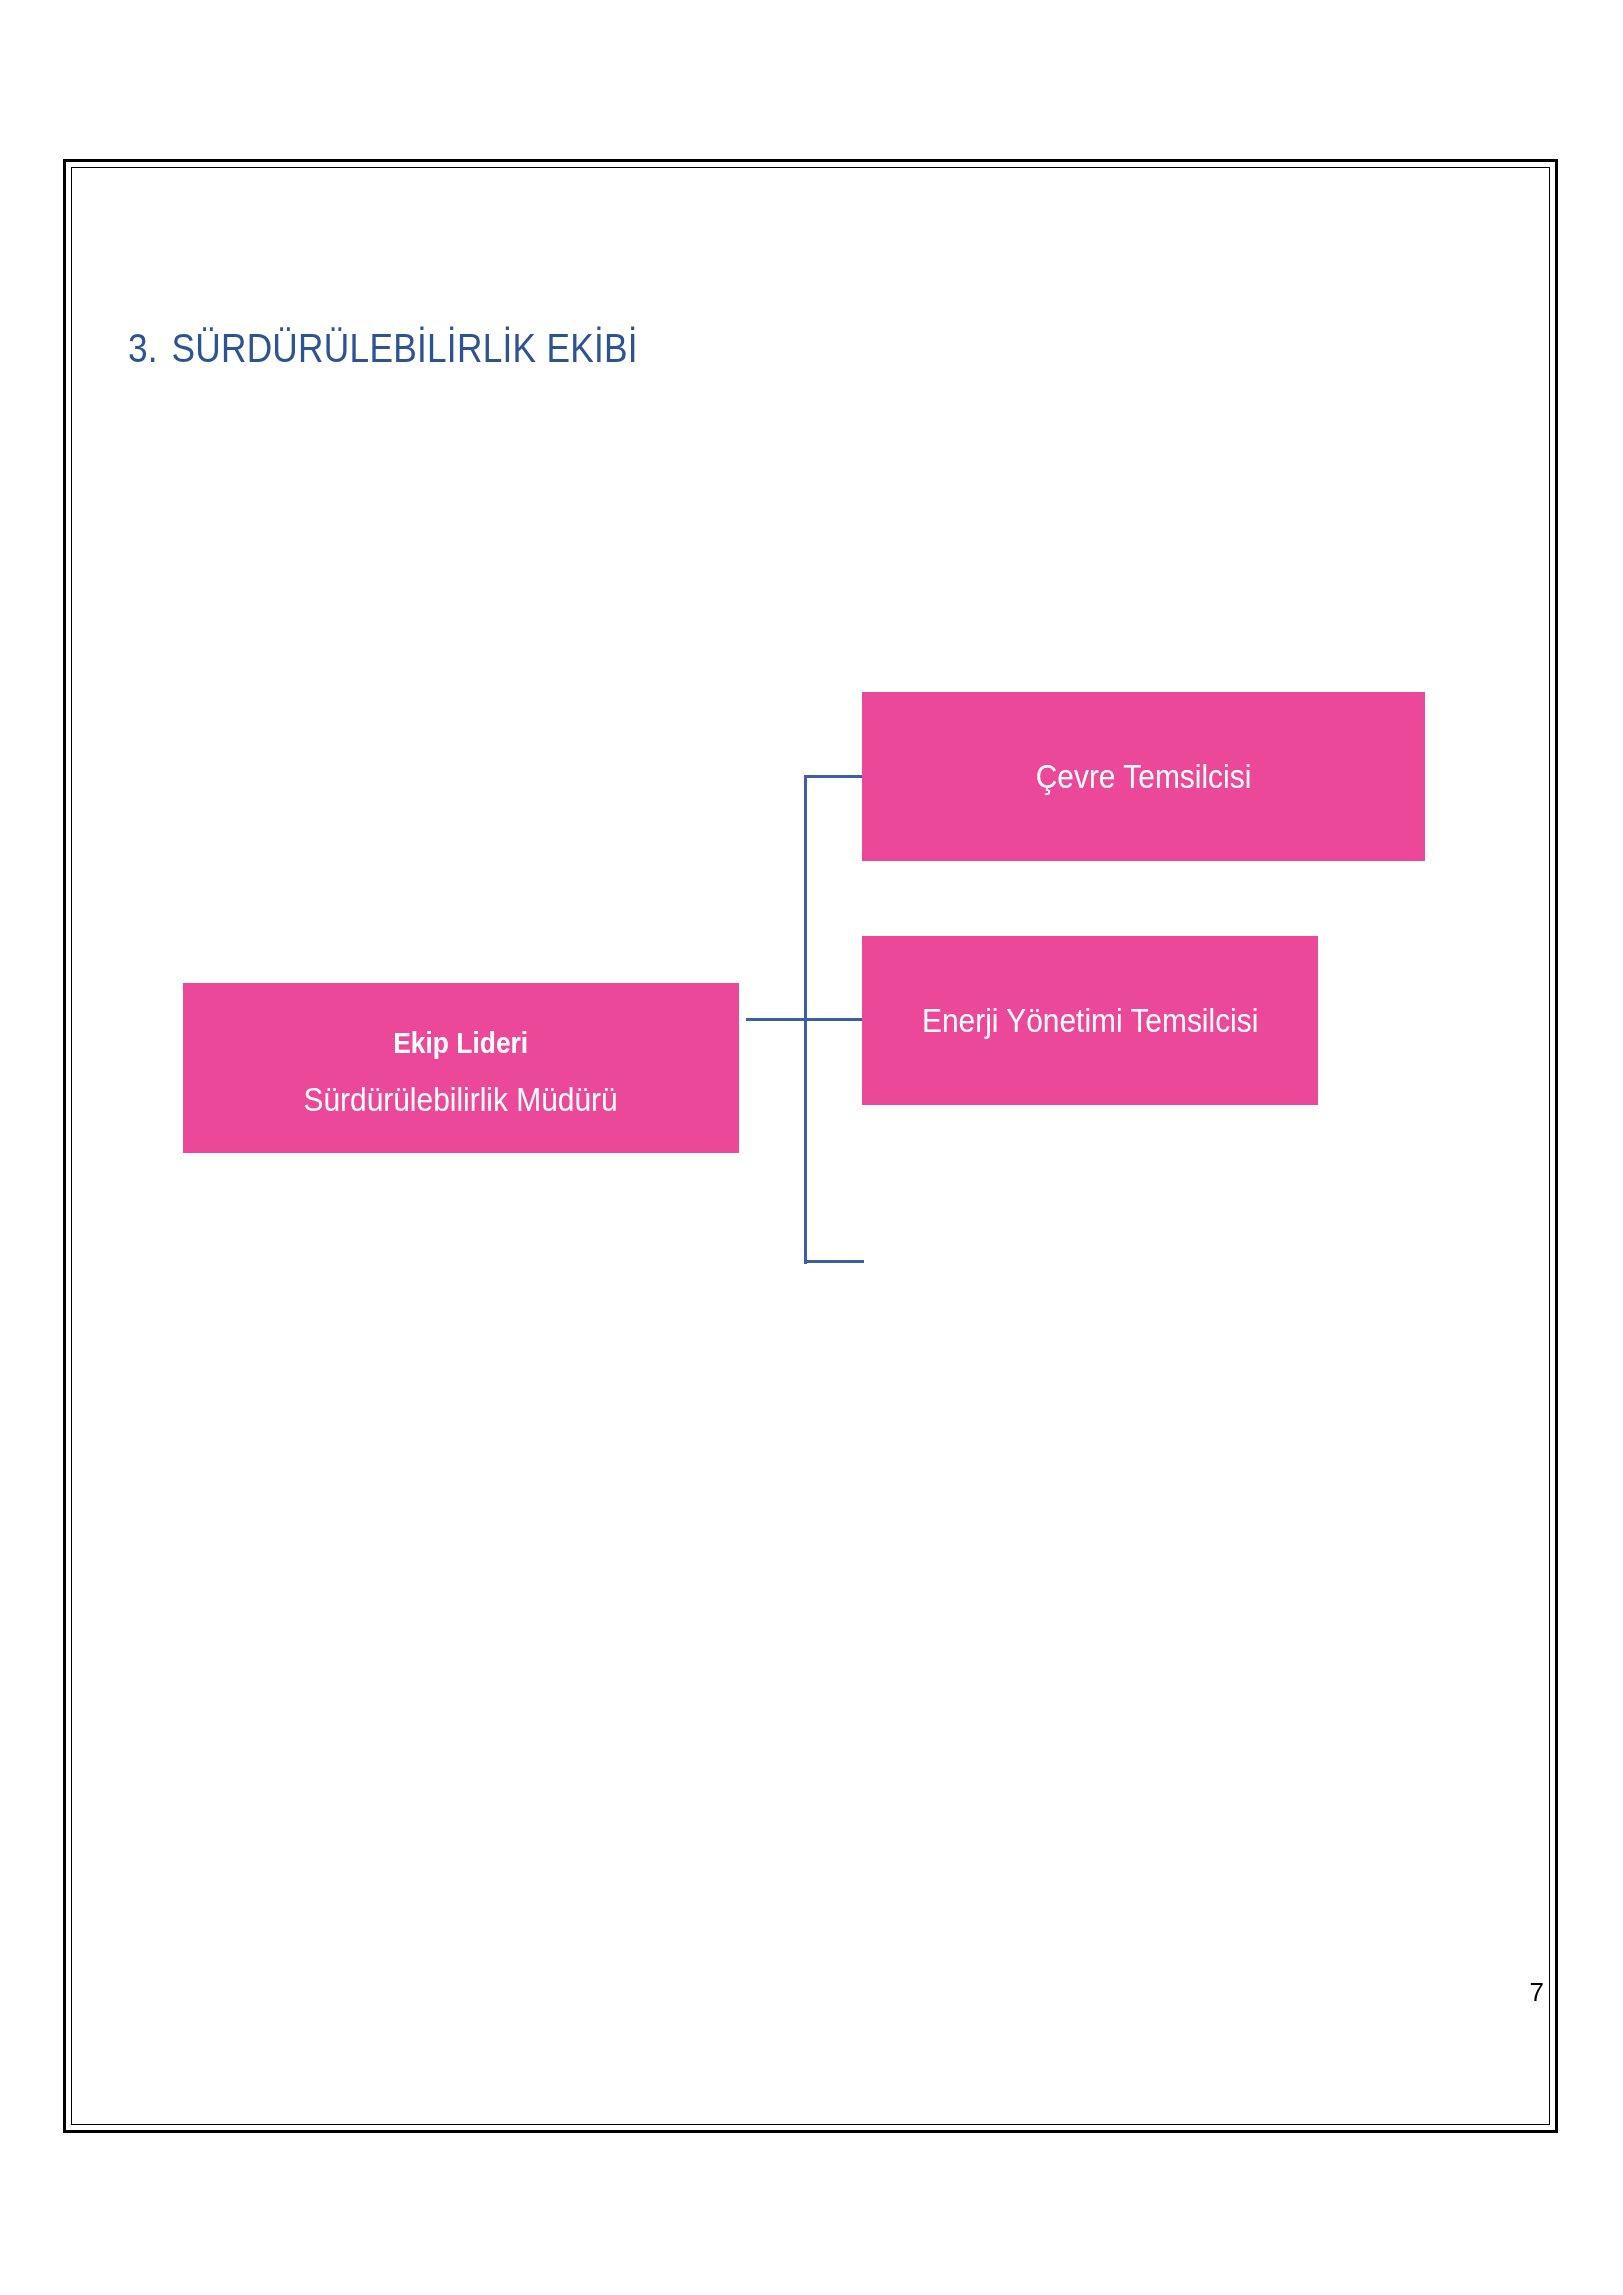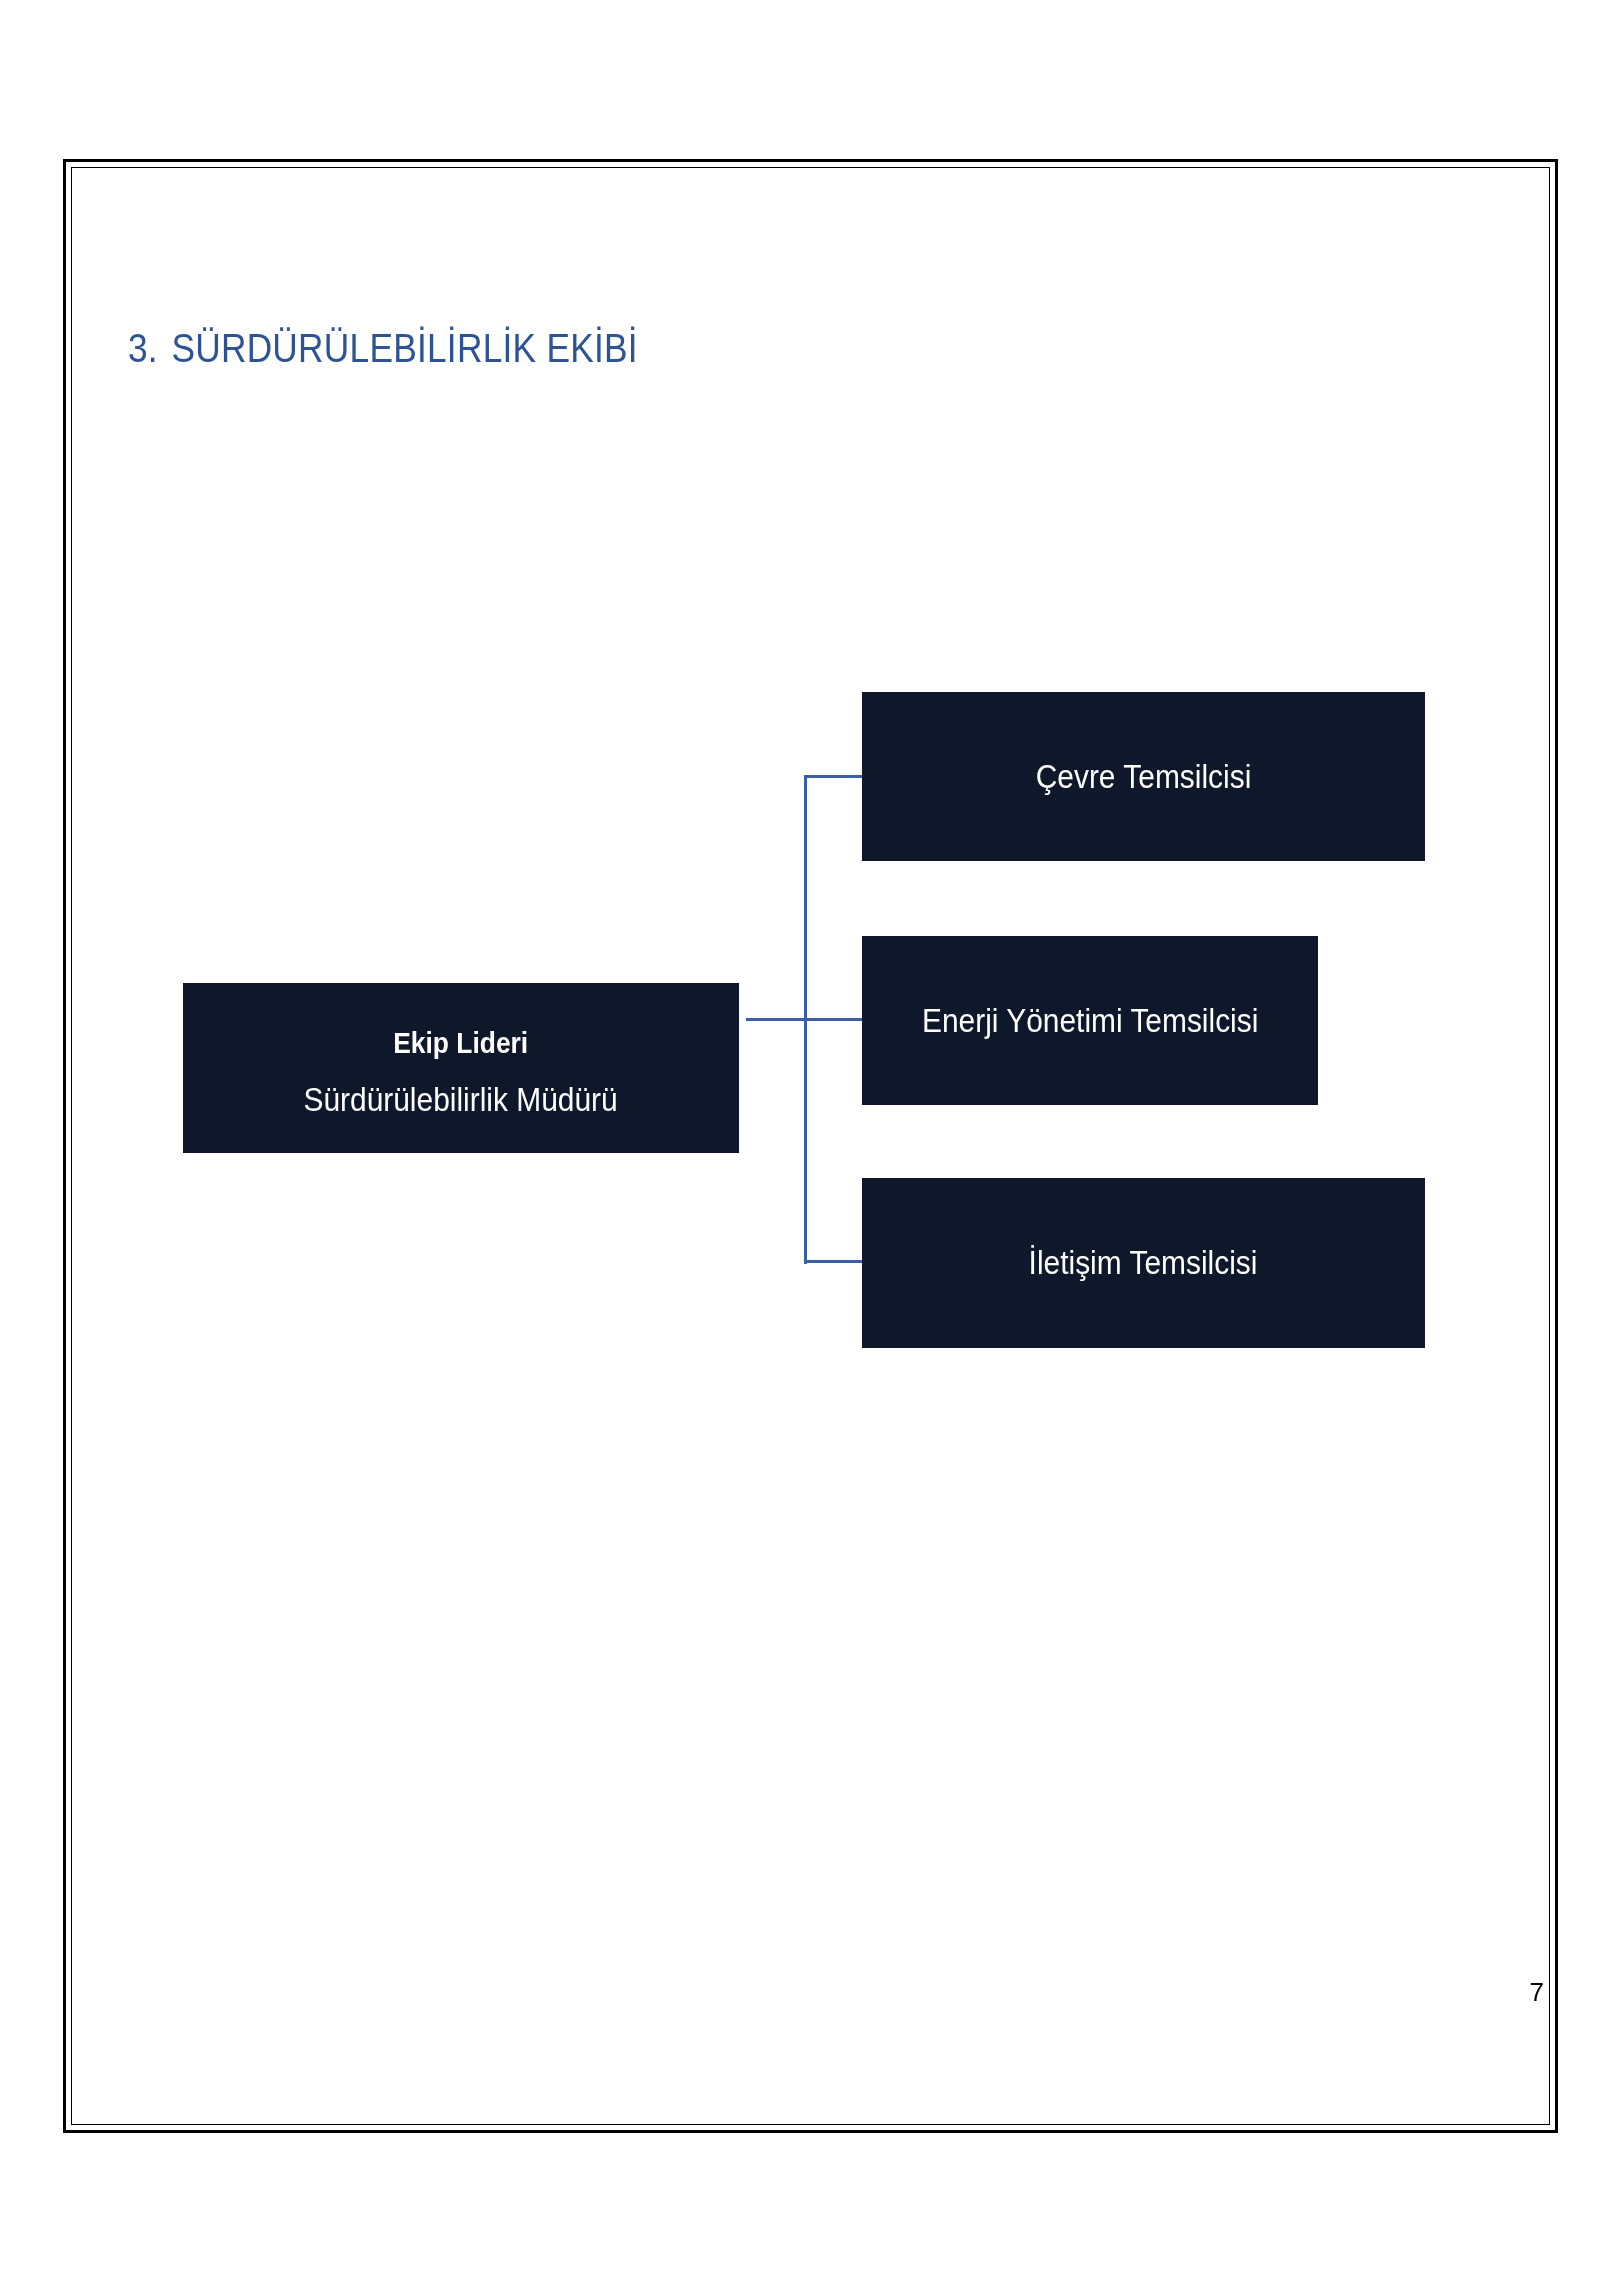--- a/index.html
+++ b/index.html
@@ -61,21 +61,21 @@
     left: 0;
     top: 0;
     width: 1623px;
     height: 2295px;
     pointer-events: none;
   }
   #org-chart > * { pointer-events: auto; }
 
   .node-box {
     position: absolute;
-    background: #0f172a;
+    background: #ec4899;
     color: #ffffff;
     display: flex;
     flex-direction: column;
     align-items: center;
     justify-content: center;
     text-align: center;
     font-family: "Liberation Sans Narrow", "Liberation Sans", sans-serif;
     box-sizing: border-box;
   }
   .node-line {
@@ -193,20 +193,17 @@
   </div>
 
   <div class="node-box" id="node-cevre">
     <span class="node-line single">Çevre Temsilcisi</span>
   </div>
 
   <div class="node-box" id="node-enerji">
     <span class="node-line single">Enerji Yönetimi Temsilcisi</span>
   </div>
 
-  <div class="node-box" id="node-iletisim">
-    <span class="node-line single">İletişim Temsilcisi</span>
-  </div>
 
 </div>
 
 <div id="page-number">7</div>
 
 
 </body></html>

